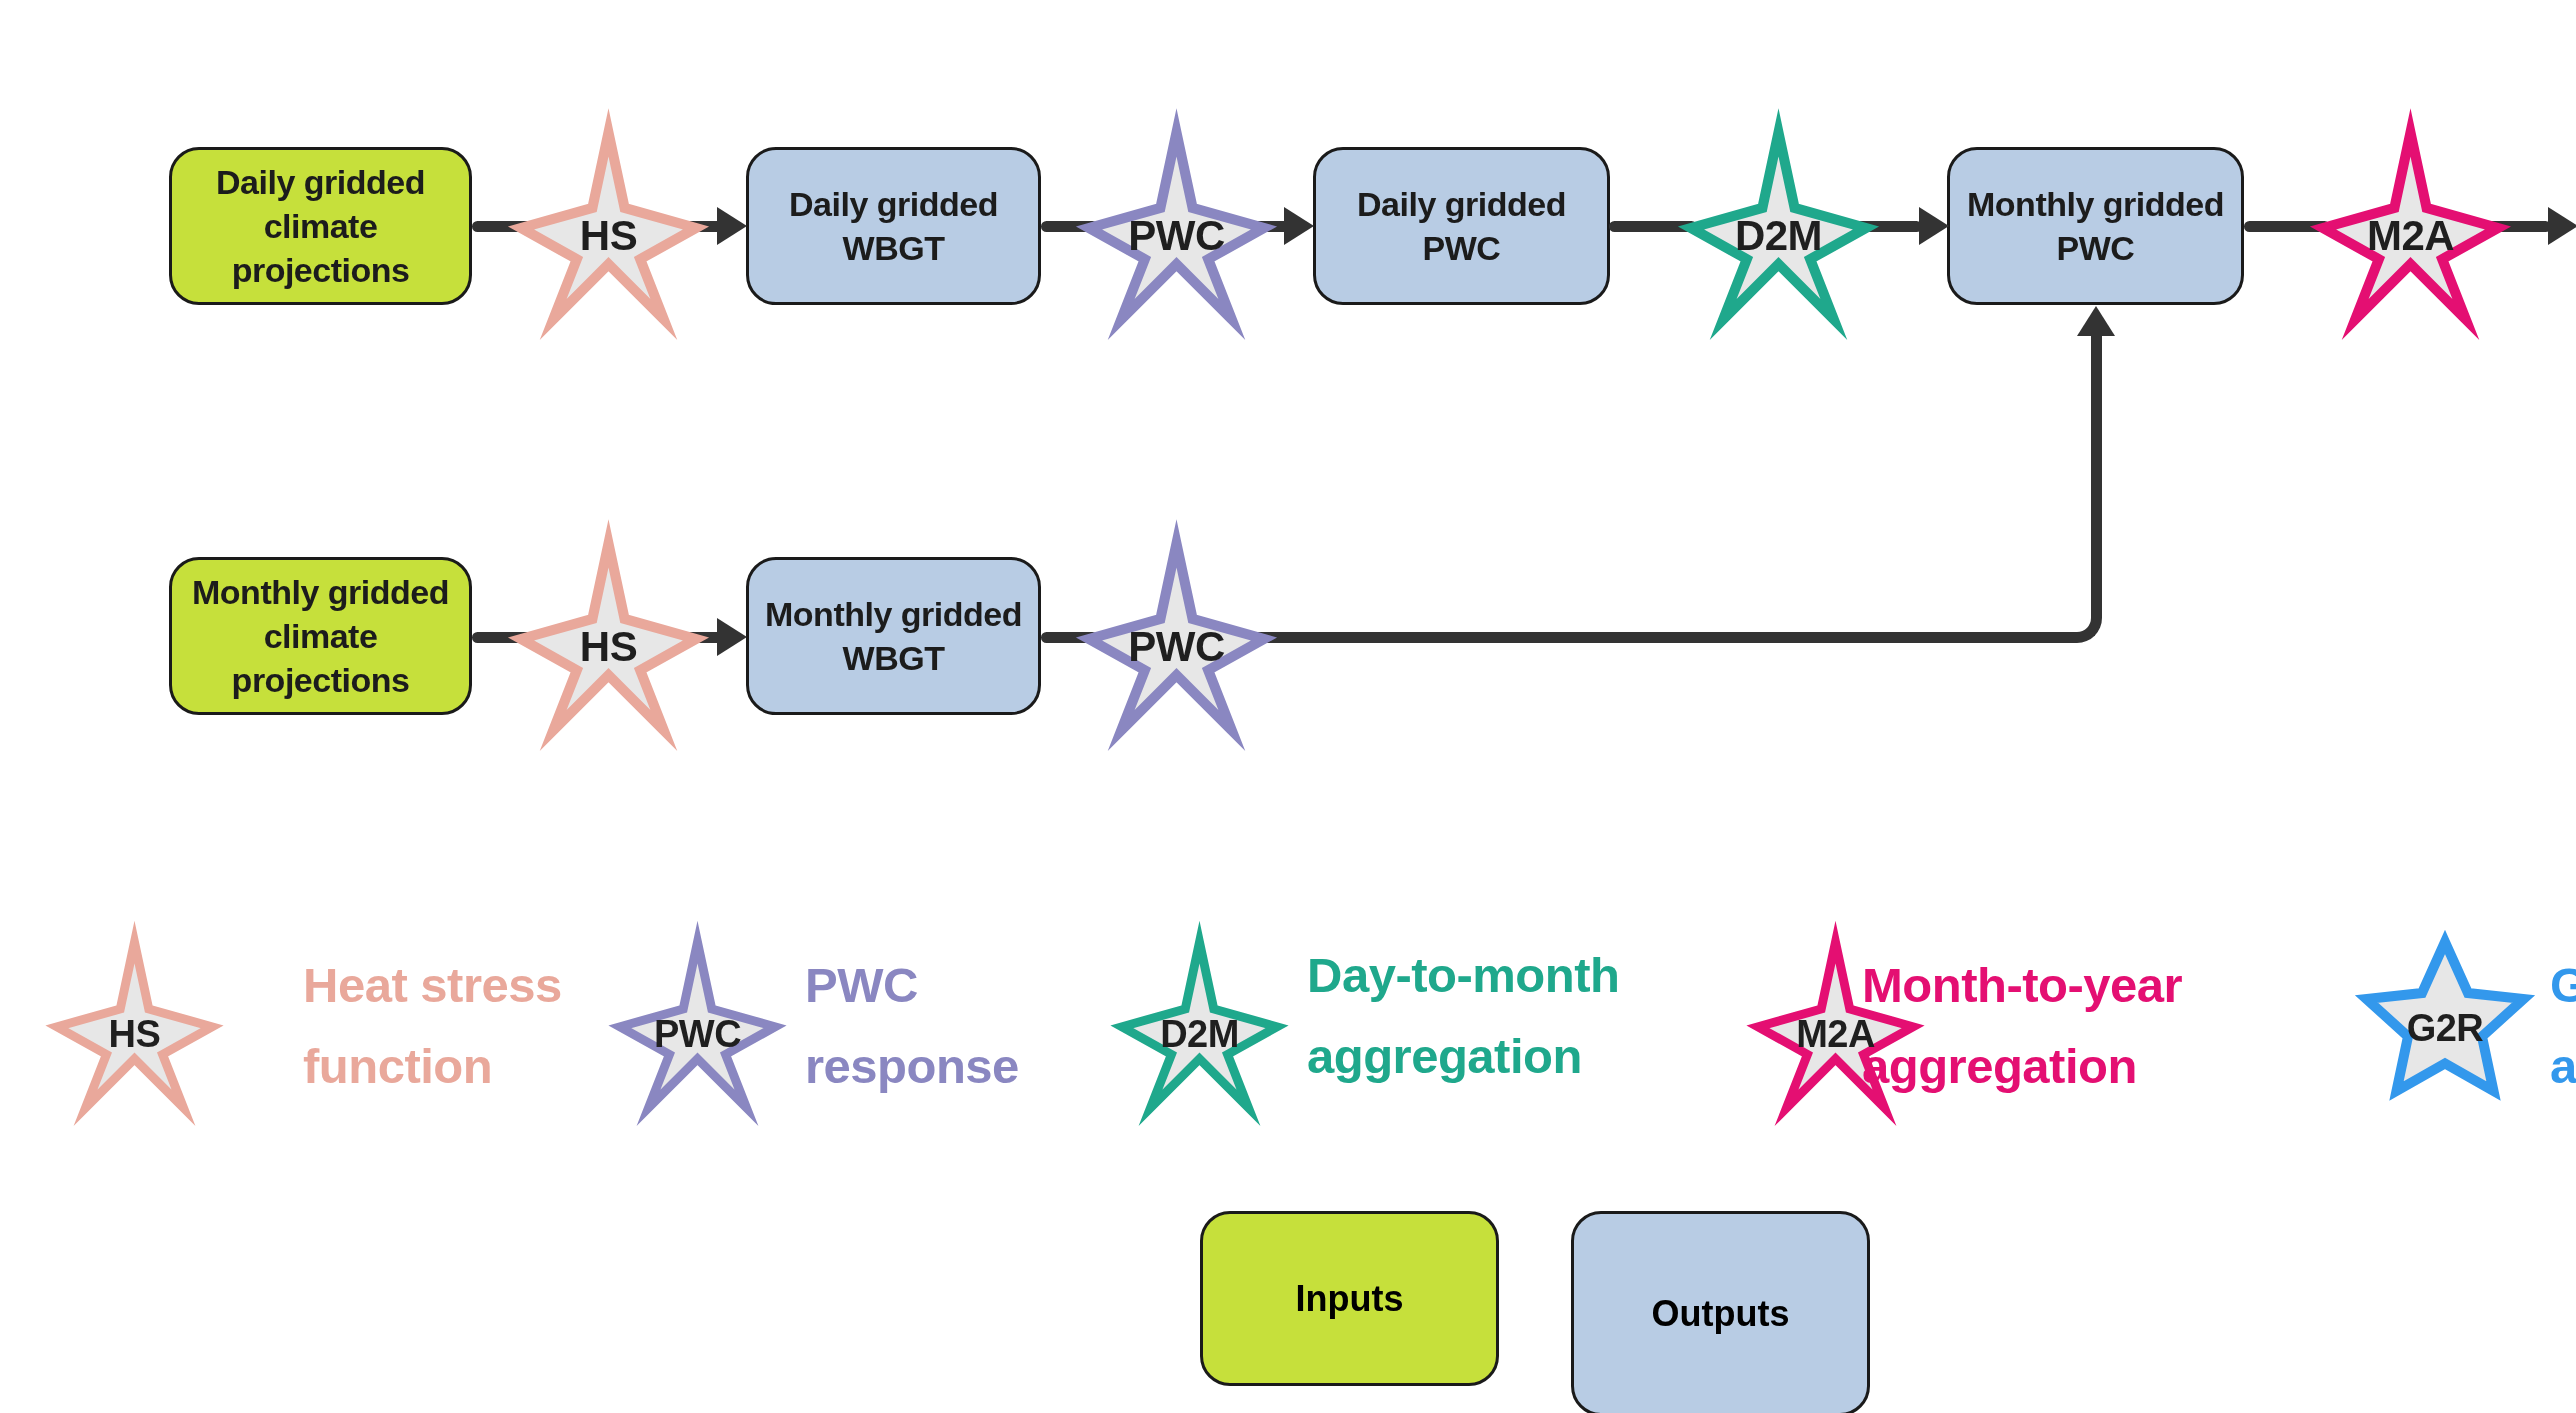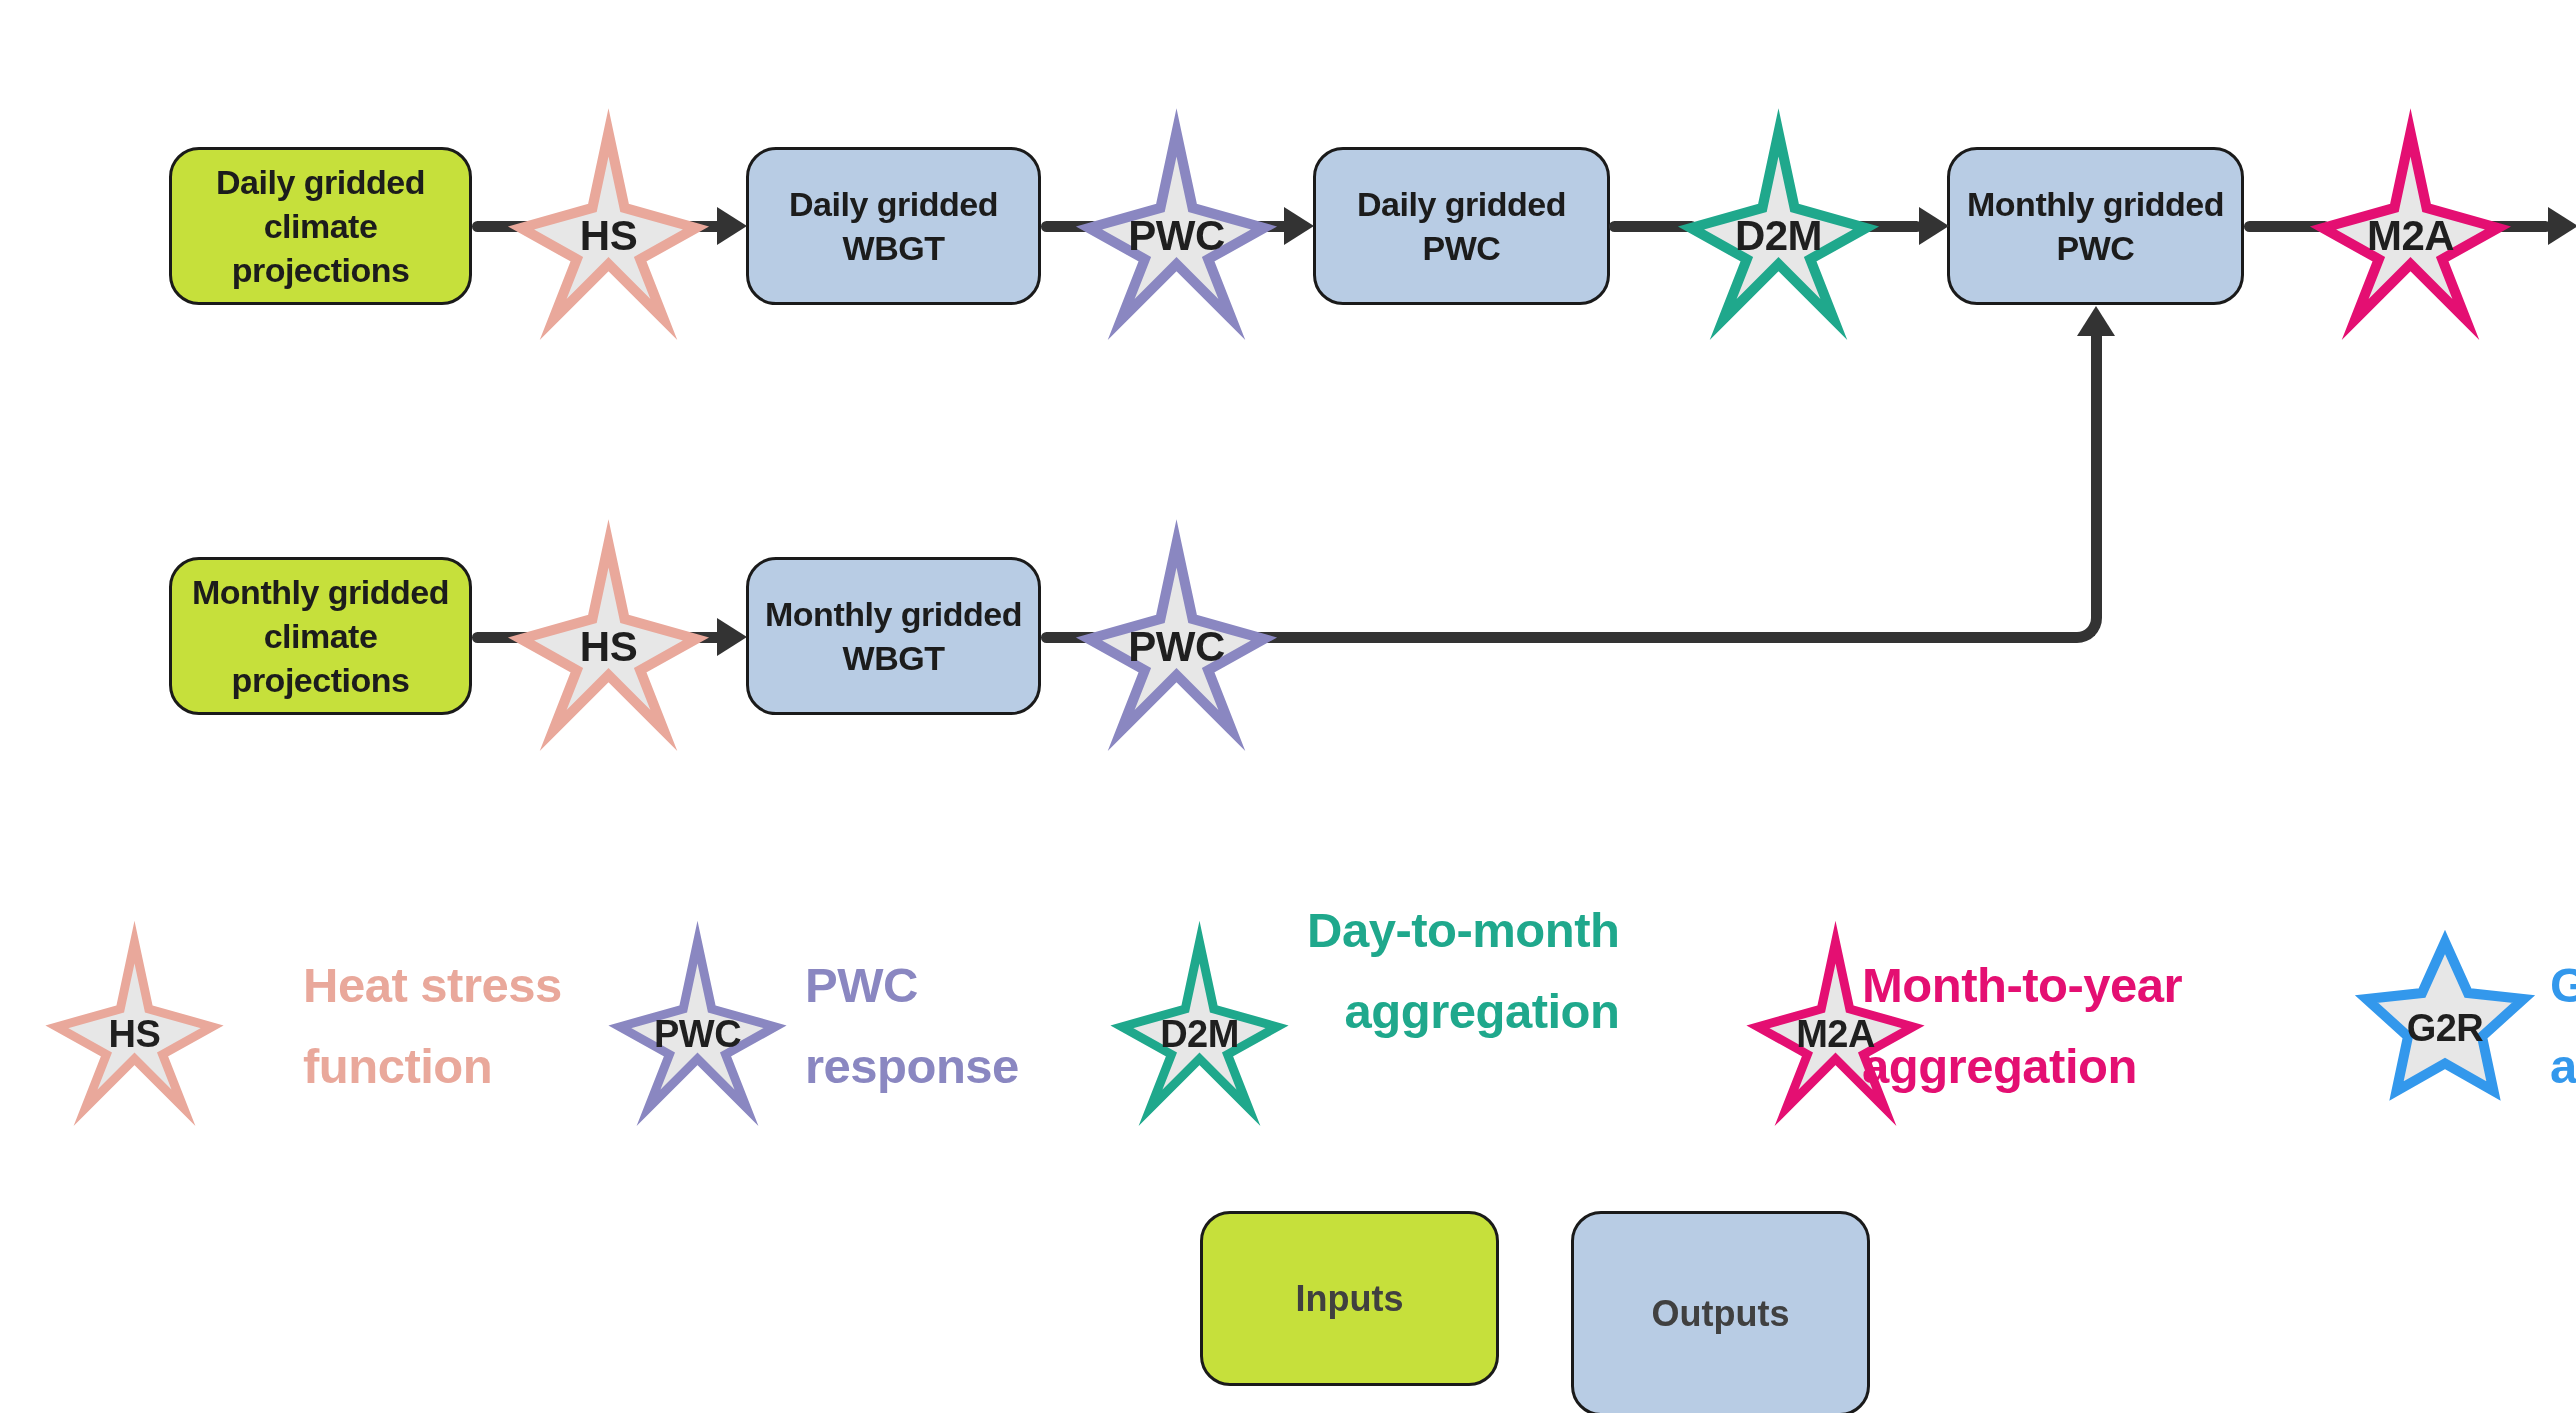--- a/index.html
+++ b/index.html
@@ -46,21 +46,21 @@
         font-weight:bold;font-size:49px;line-height:1.65;white-space:pre-line;letter-spacing:-0.5px;}
   .t-salmon{color:var(--salmon);}
   .t-purple{color:var(--purple);}
   .t-teal{color:var(--teal);}
   .t-magenta{color:var(--magenta);}
   .t-blue{color:var(--blue);}
 
   
   .key-box{position:absolute;box-sizing:border-box;border:3.6px solid #1a1a1a;border-radius:30px;
         display:flex;align-items:center;justify-content:center;font-weight:bold;font-size:36px;
-        color:#404040;}
+        color:#000000;}
 </style>
 </head>
 <body>
 
 <div class="canvas">
 
   <div class="flow-border"></div>
 
   <div class="node green" style="left:169px;top:147px;width:303px;height:158px;">
     <span>Daily gridded
@@ -174,21 +174,21 @@
   </div>
   <div class="legend-label t-purple" style="left:805px;top:933px;">PWC
 response</div>
 
   <div class="star tall s-teal" style="left:1122px;top:935px;width:155px;height:180px;">
     <svg viewBox="0 0 348 372">
       <polygon points="174,0 206,150 348,190 237,252 284,372 174,262 64,372 111,252 0,190 142,150"></polygon>
     </svg>
     <span class="star-label" style="font-size:38px;">D2M</span>
   </div>
-  <div class="legend-label t-teal" style="left:1307px;top:878px;text-align:right;">Day-to-month
+  <div class="legend-label t-teal" style="left:1307px;top:923px;">Day-to-month
 aggregation</div>
 
   <div class="star tall s-magenta" style="left:1758px;top:935px;width:155px;height:180px;">
     <svg viewBox="0 0 348 372">
       <polygon points="174,0 206,150 348,190 237,252 284,372 174,262 64,372 111,252 0,190 142,150"></polygon>
     </svg>
     <span class="star-label" style="font-size:38px;">M2A</span>
   </div>
   <div class="legend-label t-magenta" style="left:1862px;top:933px;">Month-to-year
 aggregation</div>

